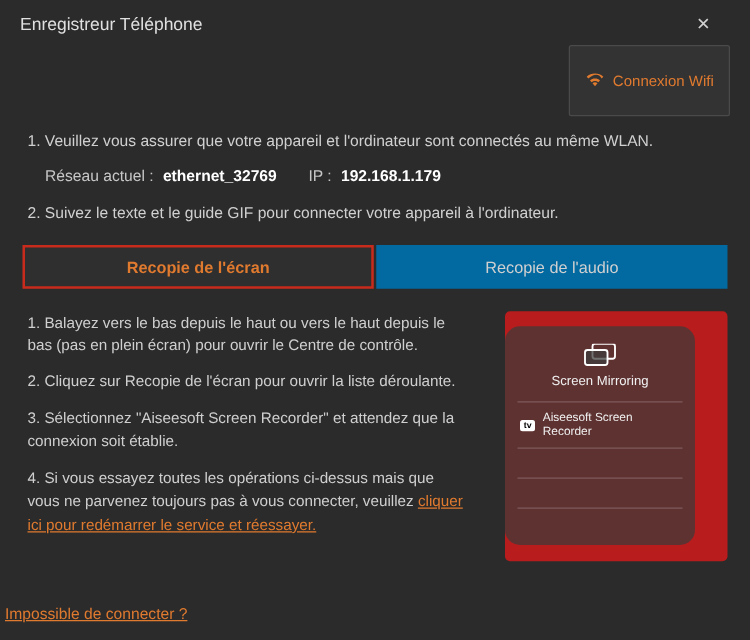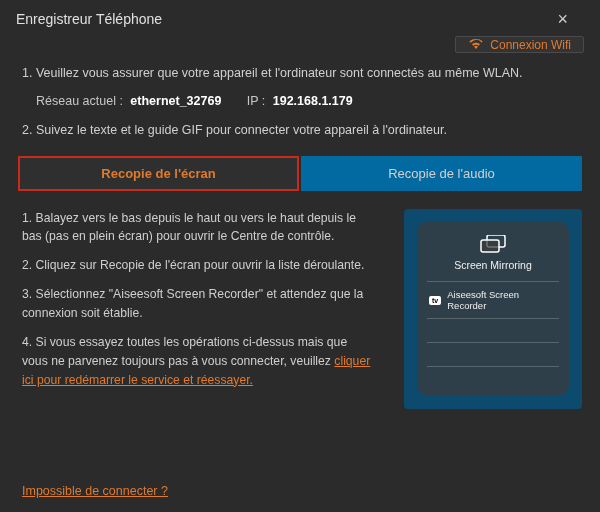--- a/index.html
+++ b/index.html
@@ -17,21 +17,21 @@
     font-size: 14px;
   }
   .close-x { font-size: 18px; color: #cfcfcf; cursor: pointer; line-height: 1; }
   .wifi-row {
     display: flex; justify-content: flex-end;
     padding: 0 16px 6px 0;
   }
   .wifi-btn {
     display: inline-flex; align-items: center; gap: 6px;
     border: 1px solid #4a4a4a;
-    padding: 0 12px;
+    padding: 20px 12px;
     border-radius: 2px;
     color: #e07a2f;
     font-size: 12px;
     background: #333;
     cursor: pointer;
   }
   .wifi-icon { display: inline-block; }
   .intro {
     padding: 4px 22px 4px 22px;
     line-height: 1.7;
@@ -69,23 +69,23 @@
   }
   .steps {
     flex: 1;
     line-height: 1.55;
     font-size: 12.2px;
   }
   .steps p { margin-bottom: 10px; color: #cfcfcf; }
   .link { color: #e07a2f; text-decoration: underline; cursor: pointer; }
   .preview {
     width: 178px; height: 200px;
-    background: #0c4a6e;
+    background: #b91c1c;
     border-radius: 4px;
-    display: flex; align-items: center; justify-content: center;
+    display: flex; align-items: center; 
     flex-shrink: 0;
   }
   .phone-panel {
     width: 152px;
     background: rgba(60,60,60,0.72);
     border-radius: 12px;
     padding: 14px 10px 6px 10px;
     color: #f0f0f0;
   }
   .pp-icon { display: flex; justify-content: center; margin-bottom: 6px; }
@@ -95,21 +95,21 @@
     border-top: 1px solid rgba(255,255,255,0.2);
     padding: 7px 2px;
     font-size: 9.5px;
   }
   .atv-badge {
     font-size: 7px; background: #fff; color: #000;
     border-radius: 2px; padding: 1px 3px; font-weight: 700;
   }
   .pp-row.empty { height: 24px; }
   .footer {
-    position: absolute; bottom: 14px; left: 22px;
+    position: absolute; bottom: 14px; left: 4px;
   }
 </style>
 </head>
 <body>
 
 <div class="titlebar">
   <span>Enregistreur Téléphone</span>
   <span class="close-x">×</span>
 </div>
 

